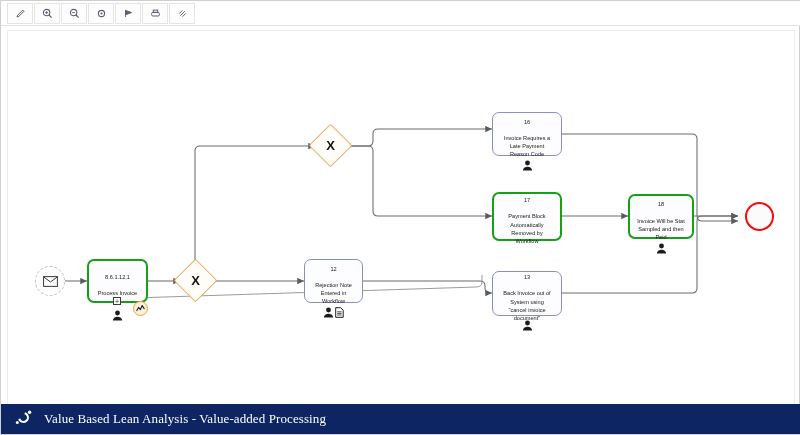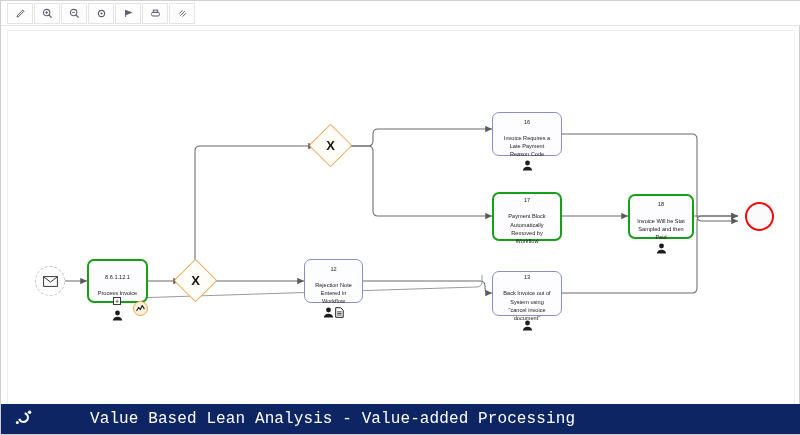--- a/index.html
+++ b/index.html
@@ -116,24 +116,23 @@
   #footer {
     position: absolute; left: 0; bottom: 0;
     width: 800px; height: 30px;
     background: #0e2563;
     display: flex; align-items: center;
     padding-left: 13px;
     gap: 11px;
   }
   #footer .ftitle {
     color: #ffffff;
-    font-size: 16px;
-    font-family: Liberation Mono, monospace;
+    font-size: 13px;
+    font-family: Liberation Serif, serif;
     letter-spacing: .1px;
-    margin-left: 46px;
   }
 </style>
 </head>
 <body>
 
 <div id="app">
 
   <div id="toolbar">
 
     <div class="tbtn" title="Edit">

